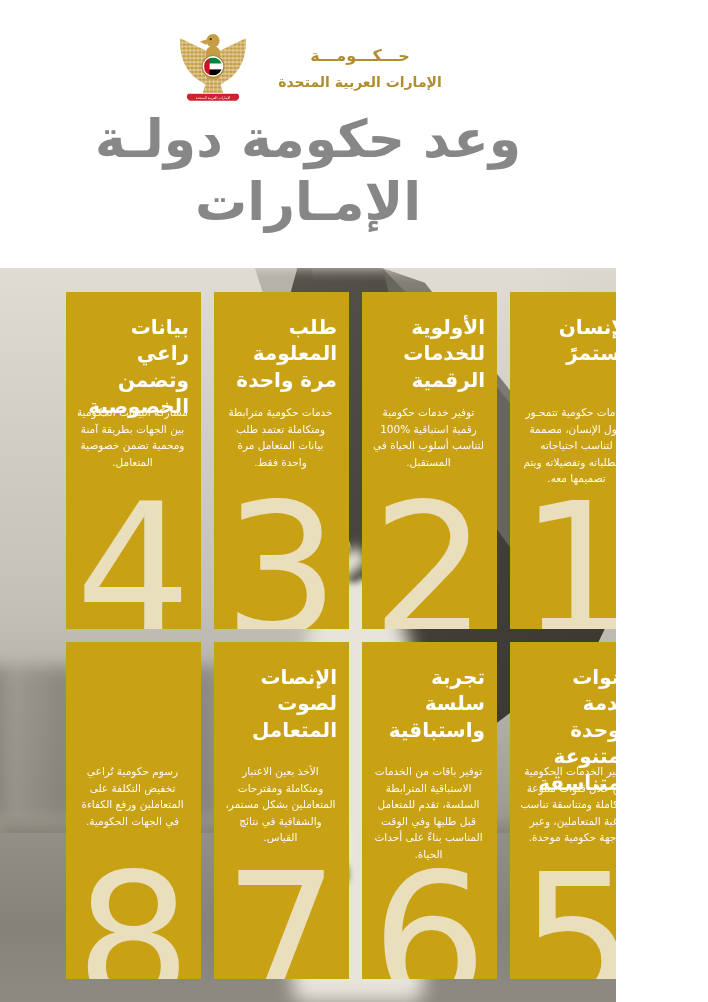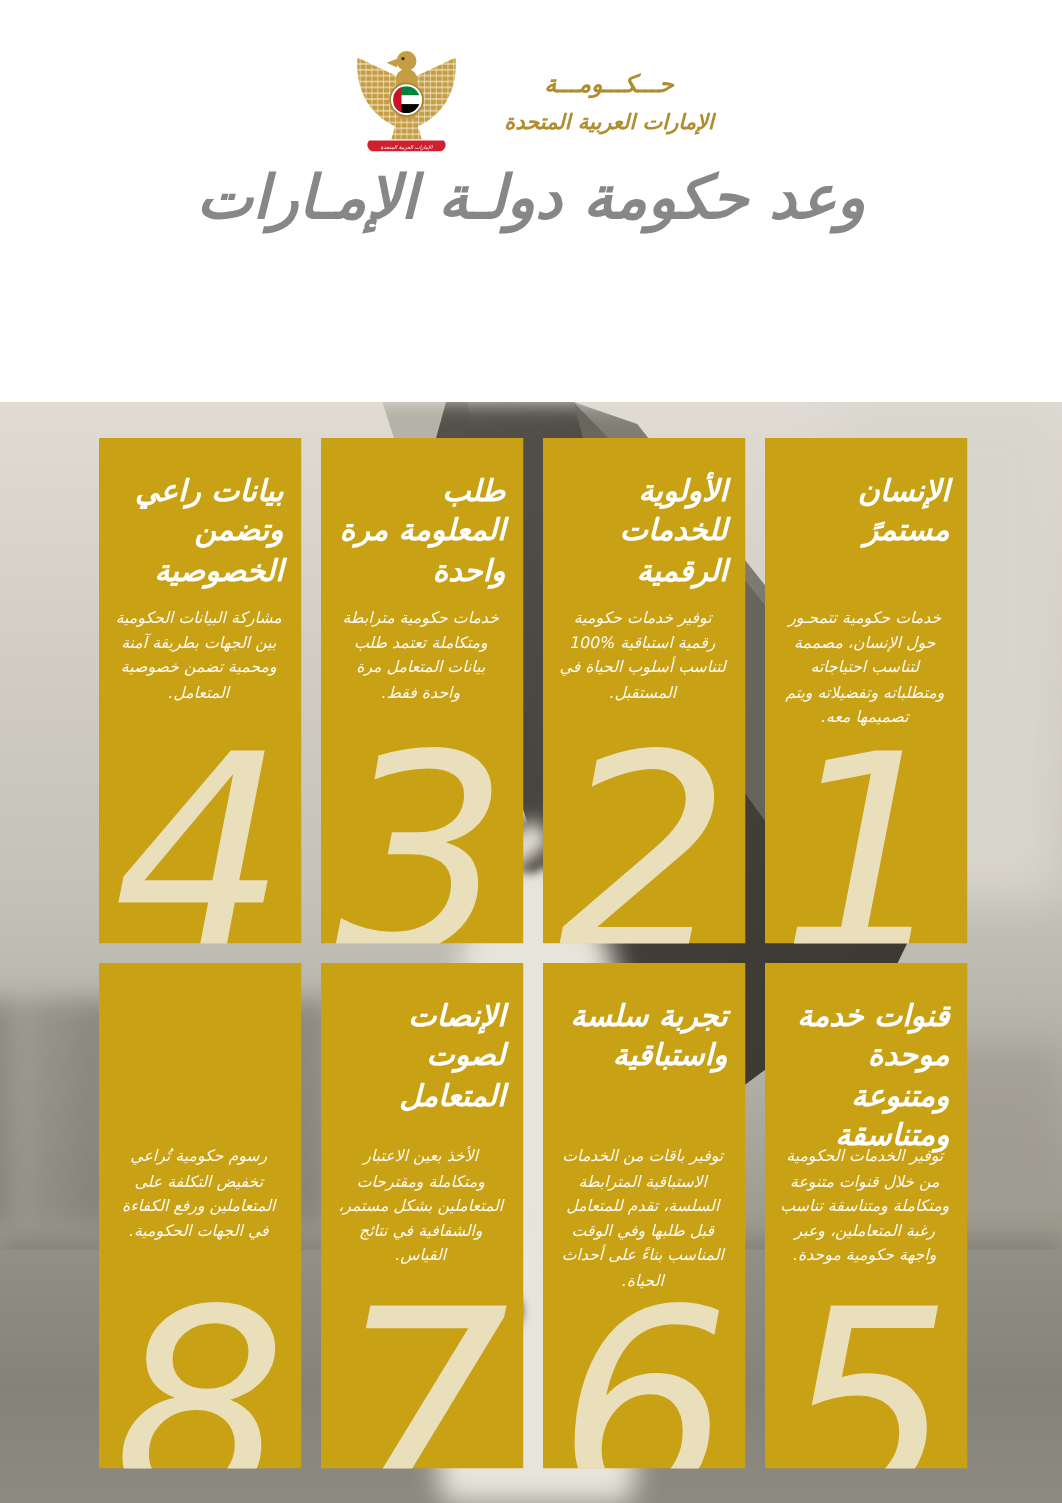--- a/index.html
+++ b/index.html
@@ -1,33 +1,33 @@
 <!DOCTYPE html>
 <html lang="ar" style="--gold: #c9a115; --title_gray: #878787; --logo_gold: #b08e2f; --number_cream: #f0ebdc; --emblem_gold: #c59d44; --emblem_red: #cf2030; --flag_red: #ce1126; --flag_green: #00843d; --flag_black: #000000;"><head>
 <meta charset="utf-8">
 <style>
   html,body{margin:0;padding:0;background:#ffffff;}
   .poster{
-    position:relative;width:708px;height:1002px;overflow:hidden;
-    background:#8b5cf6;font-family:"DejaVu Sans",sans-serif;font-style:italic;
+    position:relative;width:616px;height:1002px;overflow:hidden;
+    background:#8b5cf6;font-family:"DejaVu Sans",sans-serif;
   }
   
   .header{position:relative;height:268px;background:#fff;z-index:3;}
   .logo{
     position:absolute;top:26px;left:0;right:0;
     display:flex;direction:ltr;justify-content:center;align-items:center;gap:26px;
   }
   .emblem{display:block;}
   .logo-text{direction:rtl;text-align:center;color:var(--logo_gold,#b08e2f);}
   .logo-line1{font-size:16px;font-weight:bold;letter-spacing:1px;}
   .logo-line2{font-size:14px;font-weight:bold;margin-top:9px;white-space:nowrap;}
   .title{
     position:absolute;top:108px;left:0;right:0;margin:0;
     direction:rtl;text-align:center;color:var(--title_gray,#878787);
-    font-size:40px;font-weight:bold;line-height:1.22;
+    font-size:52px;font-weight:bold;line-height:1.22;
   }
   .title span{display:block;}
   
   .photo{position:absolute;top:268px;left:0;width:708px;height:734px;overflow:hidden;}
   .bg{position:absolute;inset:0;
       background:linear-gradient(180deg,#e0dcd4 0%,#d2cec5 22%,#c4c1b8 45%,#b0ada4 62%,#989589 78%,#8b887f 100%);}
   .bg > div{position:absolute;}
   .sky-blob{left:560px;top:0;width:148px;height:330px;background:#d8d5cc;filter:blur(16px);}
   .skyline{left:-20px;top:398px;width:360px;height:150px;
      background:repeating-linear-gradient(90deg,#7e7b74 0 26px,#96938a 26px 44px,#89867e 44px 70px);

